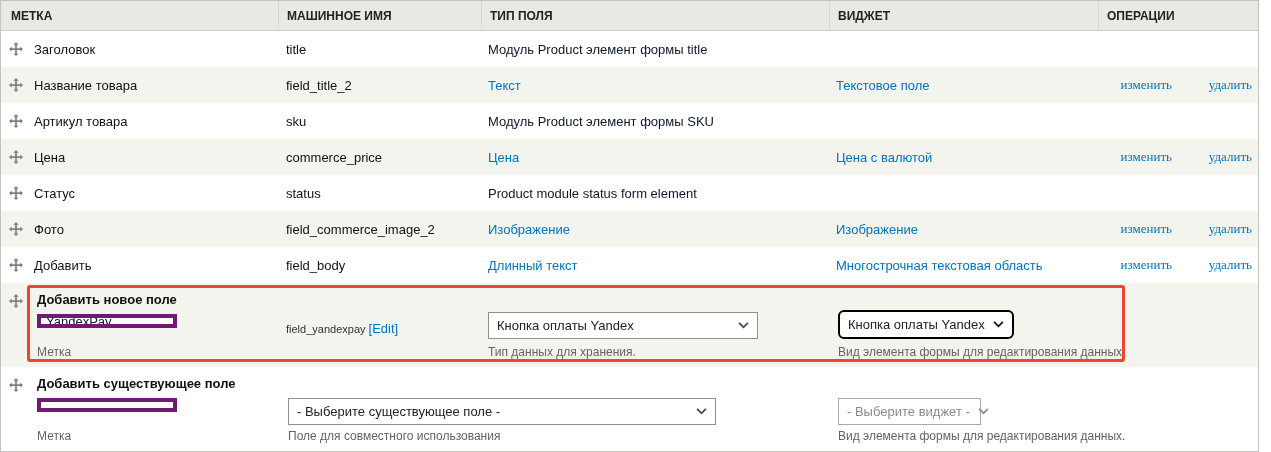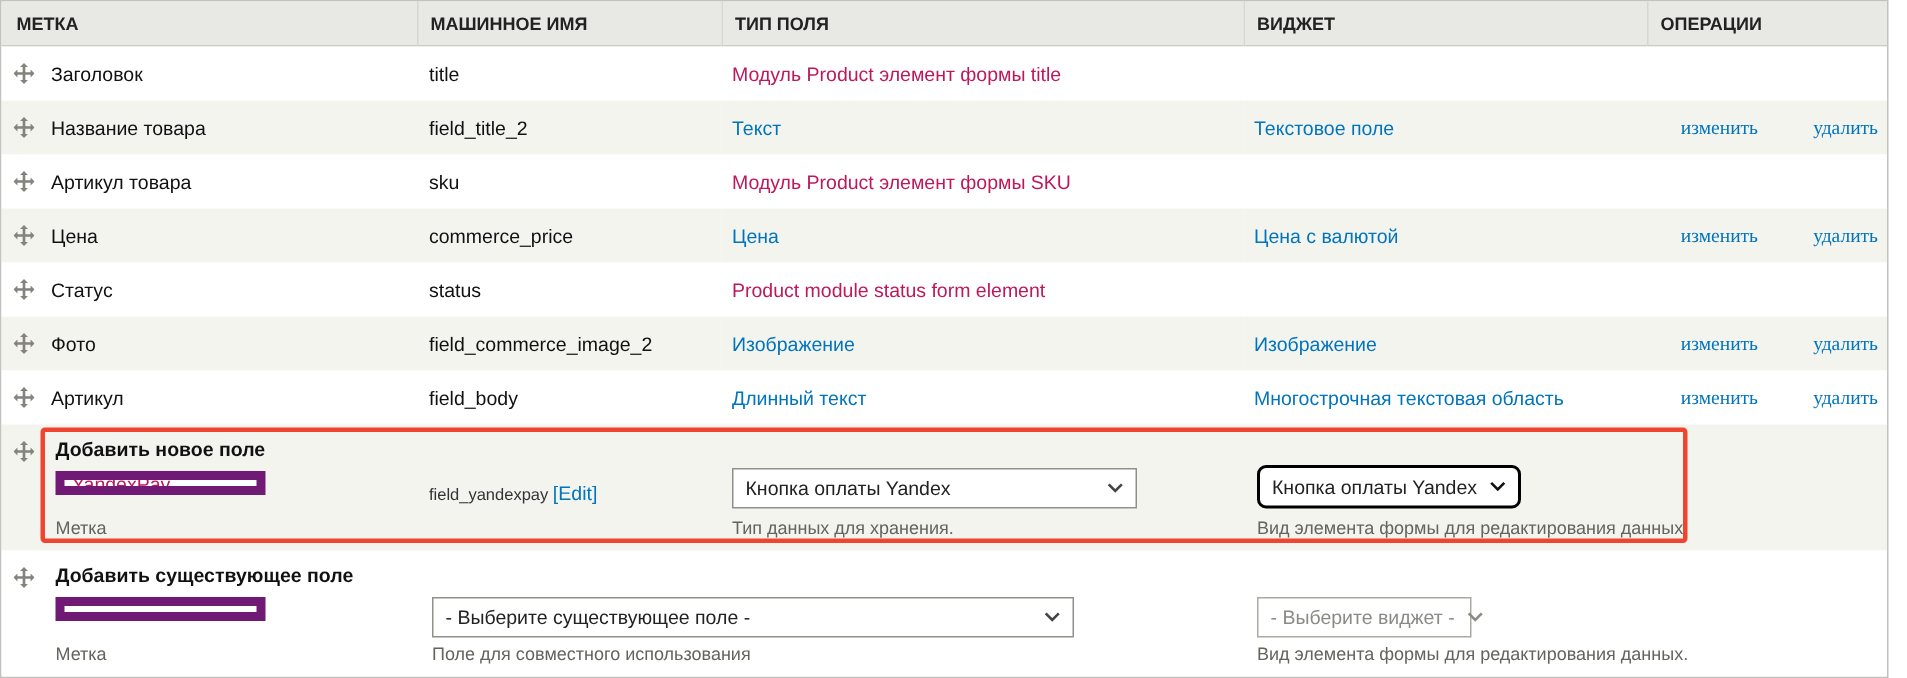--- a/index.html
+++ b/index.html
@@ -35,34 +35,34 @@
   .cell-label { padding-left: 8px; }
   .label-wrap { display: flex; align-items: center; gap: 11px; }
   .dragicon { display: inline-flex; width: 14px; height: 14px; cursor: move; flex: 0 0 14px; }
   .cell-machine { padding-left: 8px; }
   .cell-type, .cell-widget { padding-left: 7px; }
   .cell-op { text-align: right; font-family: Liberation Serif, serif; }
   .cell-op.op-edit { padding-right: 8px; }
   .cell-op.op-del  { padding-right: 6px; }
 
   a.lnk, .lnk { color: #0074bd; text-decoration: none; cursor: pointer; }
-  .plain { color: #be185d; }
+  .plain { color: #0f172a; }
 
   
   tr.addrow td { position: relative; height: 84px; background: #f3f4ee; text-decoration: underline; }
   tr.addrow.white td { background: #ffffff; }
   .ab { position: absolute; }
   .add-title { font-weight: bold; font-size: 13px; color: #111; left: 36px; top: 9px; }
   .drag-abs { left: 8px; top: 11px; }
 
   .txtinput {
     position: absolute; left: 36px; top: 31px;
     width: 140px; height: 14px;
-    border: 6px solid #701a75; background: #fff;
-    font-family: inherit; font-size: 13px; color: #be185d;
+    border: 4px solid #701a75; background: #fff;
+    font-family: inherit; font-size: 13px; color: #0f172a;
     padding: 2px 5px;
   }
   .caption { font-size: 12px; color: #64645d; }
   .cap-label { left: 36px; top: 62px; }
   .machine-new { left: 285px; top: 38px; font-size: 11px; color: #333; }
   .machine-new .lnk { font-size: 13px; }
 
   .fakeselect {
     position: absolute;
     height: 27px; background: #fff;
@@ -224,21 +224,21 @@
     </tr>
 
     <tr class="odd">
       <td class="cell-label">
             <span class="label-wrap">
         <span class="dragicon">
                 <svg viewBox="0 0 16 16" width="14" height="14">
                   <path d="M8 0 L11 3 H9 V7 H13 V5 L16 8 L13 11 V9 H9 V13 H11 L8 16 L5 13 H7 V9 H3 V11 L0 8 L3 5 V7 H7 V3 H5 Z" fill="#83837b"></path>
                 </svg>
               </span>
-        <span>Артикул</span>
+        <span>Добавить</span>
             </span>
           </td>
       <td class="cell-machine">field_body</td>
       <td class="cell-type"><a class="lnk">Длинный текст</a></td>
       <td class="cell-widget"><a class="lnk">Многострочная текстовая область</a></td>
       <td class="cell-op op-edit"><a class="lnk">изменить</a></td>
       <td class="cell-op op-del"><a class="lnk">удалить</a></td>
     </tr>
 
     <tr class="addrow">

